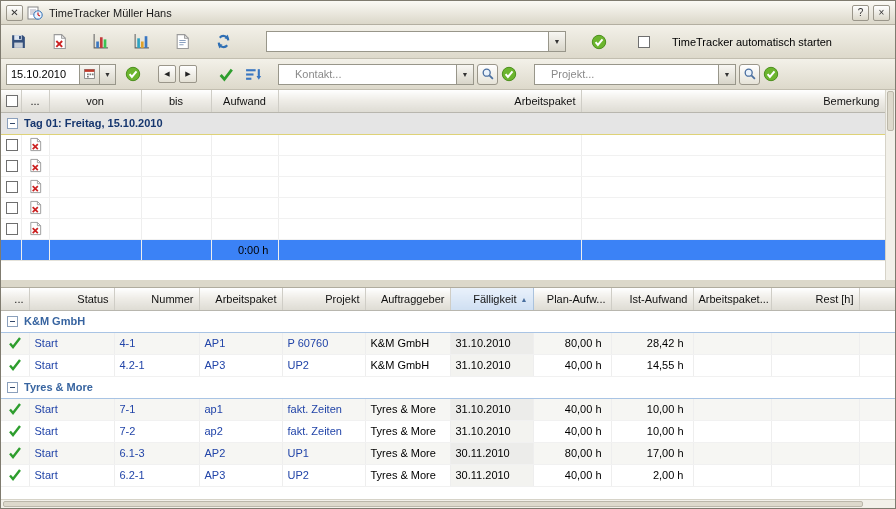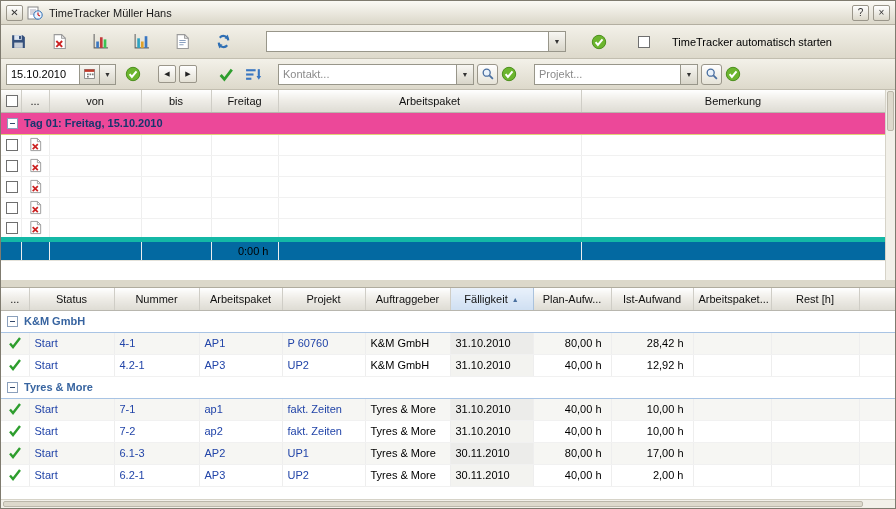--- a/index.html
+++ b/index.html
@@ -29,21 +29,21 @@
   .tool-btn svg { width:17px; height:17px; display:block; }
   .icon-circle svg { width:16px; height:16px; display:block; }
   .small-btn { width:18px; height:18px; display:flex; align-items:center; justify-content:center;
                background:linear-gradient(#ffffff,#e3e0d4); border:1px solid #9a968a; border-radius:2px;
                font-size:7px; color:#222; }
   .sq-btn { width:21px; height:21px; display:flex; align-items:center; justify-content:center;
             background:linear-gradient(#ffffff,#e6e3d8); border:1px solid #9a968a; border-radius:3px; }
   .sq-btn svg { width:14px; height:14px; display:block; }
 
   .combo { display:flex; height:21px; background:#fff; border:1px solid #98968a; }
-  .combo-text { flex:1; display:flex; align-items:center; padding:0 4px; color:#000;
+  .combo-text { flex:1; display:flex; align-items:center; padding:0 16px; color:#000;
                 white-space:nowrap; overflow:hidden; }
   .combo-text.placeholder { color:#8a8a8a; }
   .trigger { width:17px; display:flex; align-items:center; justify-content:center;
              background:linear-gradient(#f8f7f3,#d8d5c9); border-left:1px solid #98968a;
              font-size:7px; color:#333; }
   .textfield { height:21px; background:#fff; border:1px solid #98968a; border-right:none;
                display:flex; align-items:center; padding:0 4px; color:#000; }
   .cb { width:12px; height:12px; background:#fff; border:1px solid #6f6f6f; display:inline-block;
         vertical-align:middle; }
   .cb-label { color:#000; margin-left:5px; }
@@ -51,39 +51,39 @@
   
   .upper-panel { flex:0 0 190px; position:relative; background:#fff; overflow:hidden; }
   .splitter { flex:0 0 8px; background:#dcd8ca; border-top:1px solid #b2ae a0; border-bottom:1px solid #b0ac9e; }
   .lower-panel { flex:1; position:relative; background:#fff; overflow:hidden; }
 
   table { border-collapse:collapse; table-layout:fixed; }
   .upper-table { width:884px; }
   .lower-table { width:894px; }
   th { height:22px; background:linear-gradient(#ffffff,#efede8 45%,#dedcd4);
        border-right:1px solid #cfcdc6; border-bottom:1px solid #b8b6ae;
-       font-weight:normal; font-size:11px; color:#111; padding:0 5px; text-align:center;
+       font-weight:normal; font-size:11px; color:#111; padding:0 5px; text-align:right;
        overflow:hidden; white-space:nowrap; }
   th.c, td.c { text-align:center; }
   th.sorted { background:linear-gradient(#e9f1fb,#cfdff2); border-right:1px solid #aac2dd; }
   .sort-arrow { font-size:7px; color:#4a6f9e; margin-left:4px; vertical-align:1px; }
   td { height:21px; border-right:1px solid #eeeeee; border-bottom:1px solid #f1f1f1;
        font-size:11px; color:#000; padding:0 5px; overflow:hidden; white-space:nowrap; }
   .lower-table td { height:22px; }
   td.num { text-align:right; padding-right:9px; }
   td.blue { color:#2144a8;margin-top:25px; }
   td.sortcol { background:#f3f3f0; }
   tr.alt td { background:#f6f6f3; }
   tr.alt td.sortcol { background:#ececdfa; background:#ececea; }
 
-  tr.group-day td { background:#ec4899; border-bottom:1px solid #ded277; border-right:none;
+  tr.group-day td { background:#e5e5e5; border-bottom:1px solid #ded277; border-right:none;
                     color:#16366e; font-weight:bold; height:22px; padding-left:6px; }
   tr.group-client td { background:#fff; border-bottom:1px solid #a9c4e4; border-right:none;
                        color:#3764a0; font-weight:bold; height:22px; padding-left:6px; }
-  tr.total-row td { background:#0369a1; border-top:5px solid #14b8a6; border-bottom:1px solid #e4e2da; }
+  tr.total-row td { background:#3b82f6; border-top:1px solid #14b8a6; border-bottom:1px solid #e4e2da; }
   .minusbox { display:inline-block; width:11px; height:11px; border:1px solid #8ba0bc; background:#fff;
               margin-right:6px; vertical-align:-2px; position:relative; }
   .minusbox::after { content:""; position:absolute; left:2px; right:2px; top:4px; height:1px; background:#34496b; }
   .row-del svg { width:15px; height:15px; display:block; margin:0 auto; }
   .row-check svg { width:14px; height:14px; display:block; margin:0 auto; }
 
   .vscroll { position:absolute; top:0; right:0; bottom:0; width:10px; background:#f2f0e9;
              border-left:1px solid #d6d3c8; }
   .vscroll .thumb { position:absolute; top:1px; left:1px; right:1px; height:40px;
                     background:#ddd9cc; border:1px solid #bbb7aa; border-radius:2px; }
@@ -254,21 +254,21 @@
           </svg>
         </span>
     </div>
     <span class="icon-circle">
       <svg viewBox="0 0 16 16">
           <circle cx="8" cy="8" r="6.7" fill="#6cb52e" stroke="#4c8f1e"></circle>
           <path d="M4.6 8.2l2.3 2.8 4.6-5.6" fill="none" stroke="#fff" stroke-width="2"></path>
         </svg>
     </span>
 
-    <div class="combo ml14" style="width:164px">
+    <div class="combo ml14" style="width:202px">
       <span class="combo-text placeholder">Projekt...</span>
       <div class="trigger">
         <span>▼</span>
       </div>
     </div>
     <div class="sq-btn">
       <span>
           <svg viewBox="0 0 16 16">
             <circle cx="6.5" cy="6.5" r="4" fill="#eaf2fa" stroke="#4a6fa0" stroke-width="1.5"></circle>
             <line x1="9.6" y1="9.6" x2="13.6" y2="13.6" stroke="#4a6fa0" stroke-width="2"></line>
@@ -293,21 +293,21 @@
         <col style="width:67px">
           <col style="width:303px">
           <col style="width:304px">
       </colgroup>
       <thead>
         <tr>
           <th class="c"><span class="cb"></span></th>
           <th class="c">...</th>
           <th class="c">von</th>
           <th class="c">bis</th>
-          <th class="c">Freitag</th>
+          <th class="c">Aufwand</th>
           <th>Arbeitspaket</th>
           <th>Bemerkung</th>
         </tr>
       </thead>
       <tbody>
         <tr class="group-day">
           <td colspan="7">
             <span class="minusbox"></span><span>Tag 01: Freitag, 15.10.2010</span>
           </td>
         </tr>
@@ -453,21 +453,21 @@
           <td class="c"><span class="row-check"><svg viewBox="0 0 14 14">
                   <path d="M2 7.5l3 3.5 7-9" fill="none" stroke="#2e9e2e" stroke-width="2.4"></path>
                 </svg></span></td>
           <td class="blue">Start</td>
           <td class="blue">4.2-1</td>
           <td class="blue">AP3</td>
           <td class="blue">UP2</td>
           <td>K&amp;M GmbH</td>
           <td class="sortcol">31.10.2010</td>
           <td class="num">40,00 h</td>
-          <td class="num">12,92 h</td>
+          <td class="num">14,55 h</td>
           <td></td>
           <td class="num"></td>
           <td></td>
         </tr>
 
         <tr class="group-client">
           <td colspan="12"><span class="minusbox"></span><span>Tyres &amp; More</span></td>
         </tr>
 
         <tr class="alt">

